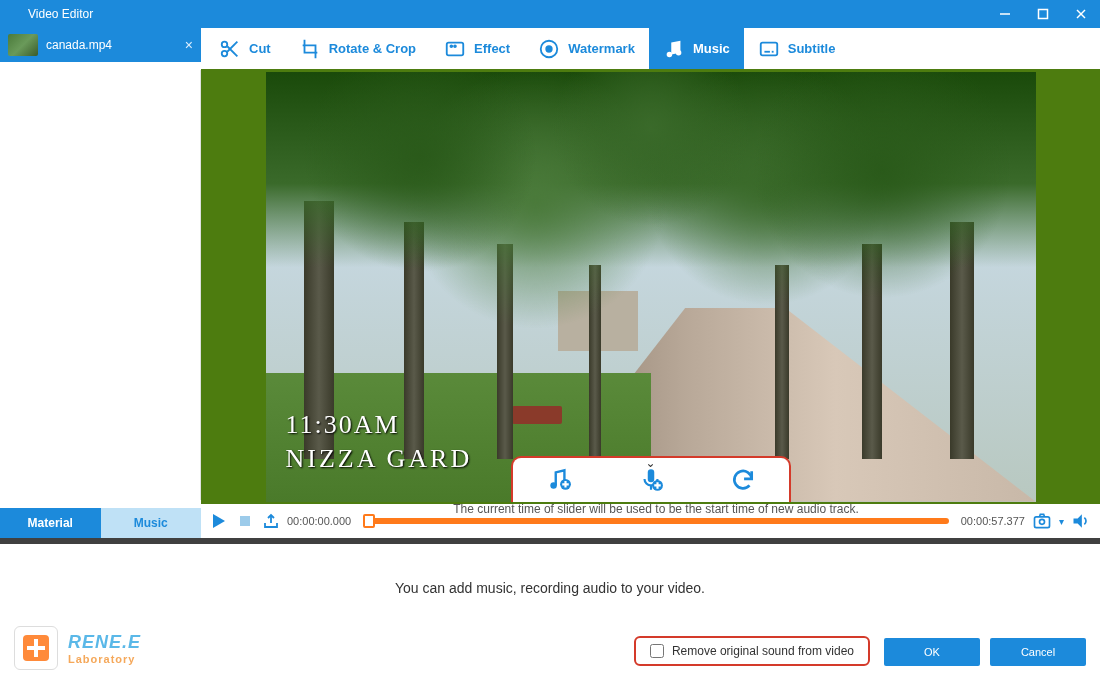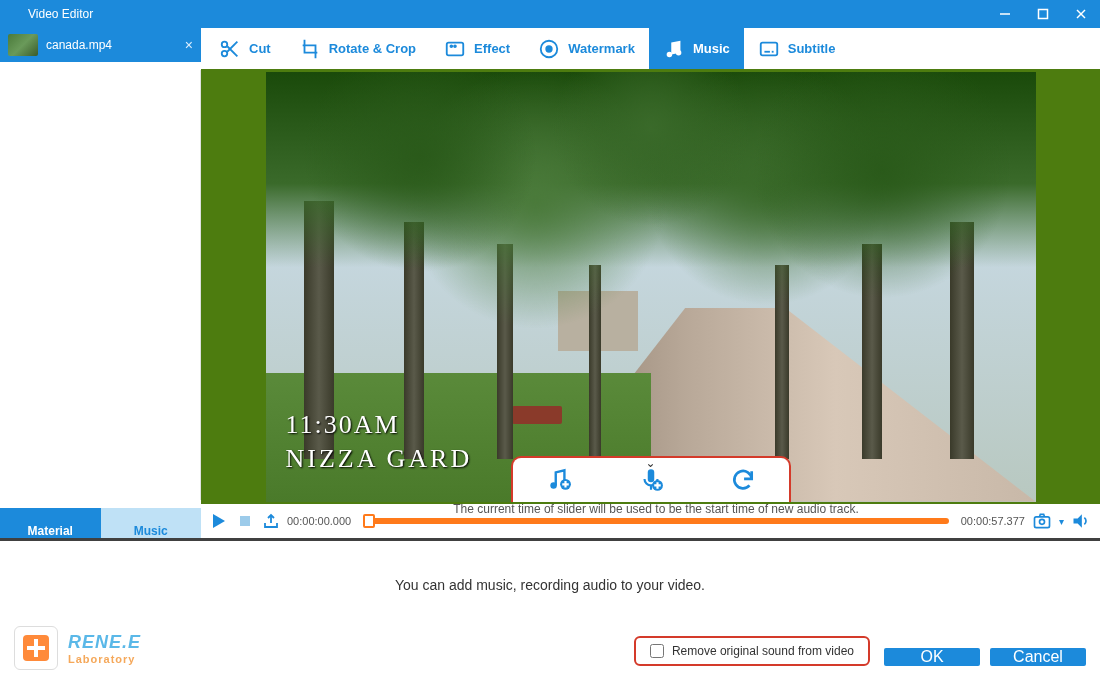--- a/index.html
+++ b/index.html
@@ -12,21 +12,21 @@
 
 .workarea { display: flex; height: 510px; }
 .sidebar { width: 201px; background: #fff; display: flex; flex-direction: column; gap: 8px; }
 .file-tab { height: 34px; background: #1c8adb; margin: 0; display: flex; align-items: center; color: #fff; font-size: 12px; padding: 0 8px; gap: 8px; }
 .file-thumb { width: 30px; height: 22px; background: linear-gradient(135deg,#4a7a3a 0%,#6a9a5a 50%,#3a5a2a 100%); border-radius: 2px; }
 .file-close { margin-left: auto; color: #dff0ff; font-size: 14px; }
 
 .sidebar-body { flex: 1; background: #fff; border-right: 1px solid #e0e0e0; }
 
 .side-tabs { display: flex; height: 30px; }
-.side-tab { flex: 1; background: #bfe1f6; color: #1c8adb; font-size: 12px; font-weight: bold; display: flex; align-items: flex-end; justify-content: center; cursor: default; }
+.side-tab { flex: 1; background: #bfe1f6; color: #1c8adb; font-size: 12px; font-weight: bold; display: flex; align-items: center; justify-content: center; cursor: default; }
 .side-tab.active { background: #1c8adb; color: #fff; }
 
 .main { flex: 1; display: flex; flex-direction: column; background: #fff; }
 .toolbar { height: 41px; display: flex; align-items: stretch; padding-left: 4px; gap: 0; }
 .tool-btn { display: flex; align-items: center; gap: 8px; padding: 0 14px; color: #1c8adb; font-size: 13px; font-weight: 600; cursor: default; }
 .tool-btn.active { background: #1c8adb; color: #fff; }
 .tool-icon { width: 22px; height: 22px; }
 
 .preview-wrap { flex: 1; background: #4d7c0f; position: relative; margin: 0 0 0 0; display:flex; align-items:center; justify-content:center; }
 .preview-img { width: 770px; height: 430px; position: relative; overflow: hidden; }
@@ -53,36 +53,36 @@
 .audio-btn { width:34px; height:34px; display:flex; align-items:center; justify-content:center; }
 
 .timeline-row { height: 34px; display:flex; align-items:center; padding:0 8px; gap:6px; background:#fff; }
 .play-btn,.stop-btn,.export-btn { width:20px; height:20px; display:flex; align-items:center; justify-content:center; }
 .time-label { font-size:11px; color:#555; }
 .slider-track { flex:1; height:6px; background:#ff7a1a; border-radius:3px; position:relative; margin:0 6px; }
 .slider-thumb { position:absolute; left:0; top:-4px; width:12px; height:14px; background:#fff; border:2px solid #ff7a1a; border-radius:2px; }
 .hint-text { position:absolute; left:50%; transform:translateX(-50%); top:-16px; font-size:12px; color:#555; white-space:nowrap; }
 .cam-btn,.vol-btn { width:22px; height:22px; display:flex; align-items:center; justify-content:center; }
 
-.bottom-panel { height:142px; background:#fff; border-top:3px solid #404040; position:relative; }
+.bottom-panel { height:142px; background:#fff; border-top:6px solid #404040; position:relative; }
 .help-text { text-align:center; font-size:14px; color:#333; padding-top:36px; }
 .brand { position:absolute; left:14px; bottom:10px; display:flex; align-items:center; gap:10px; }
 .brand-icon { width:44px; height:44px; background:#fff; border:1px solid #ddd; border-radius:6px; display:flex; align-items:center; justify-content:center; }
 .brand-plus { width:26px; height:26px; background:#ff8a3a; border-radius:4px; position:relative; }
 .brand-plus::before,.brand-plus::after{content:'';position:absolute;background:#fff;}
 .brand-plus::before{left:11px;top:4px;width:4px;height:18px;}
 .brand-plus::after{top:11px;left:4px;height:4px;width:18px;}
 .brand-text .line1 { font-size:18px; font-weight:bold; color:#5ab8e8; letter-spacing:1px; font-style:italic;}
 .brand-text .line2 { font-size:11px; color:#f5a85a; font-weight:600; letter-spacing:1px;}
 
 .remove-sound { position:absolute; right:230px; bottom:14px; border:2px solid #d43a2a; border-radius:6px; padding:6px 14px; display:flex; align-items:center; gap:8px; font-size:12px; color:#333; }
 .remove-sound input { width:14px; height:14px; }
 
 .dialog-btns { position:absolute; right:14px; bottom:14px; display:flex; gap:10px; }
-.dlg-btn { width:96px; height:18px; background:#1c8adb; color:#fff; font-size:16px; display:flex; align-items:center; justify-content:center; border-radius:2px; cursor:default; }
+.dlg-btn { width:96px; height:28px; background:#1c8adb; color:#fff; font-size:11px; display:flex; align-items:center; justify-content:center; border-radius:2px; cursor:default; }
 
 </style>
 </head>
 <body>
 
 <div class="titlebar">
   <span>Video Editor</span>
   <div class="spacer"></div>
   <div class="win-btn">
     <svg viewBox="0 0 12 12">

